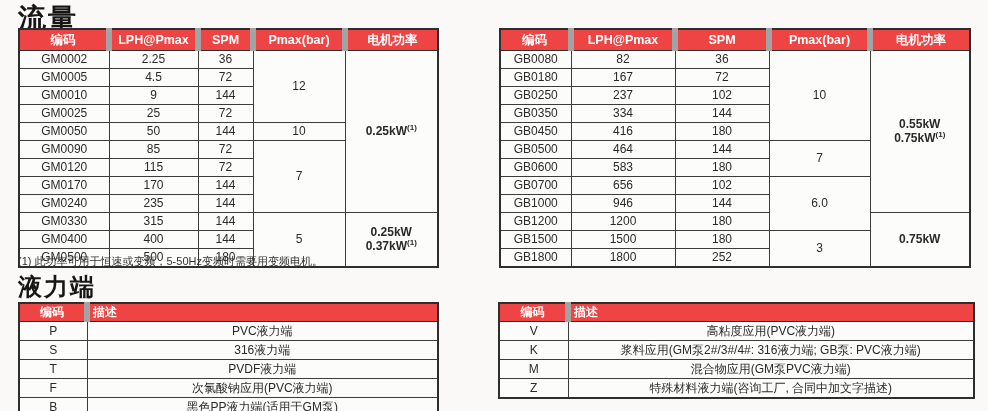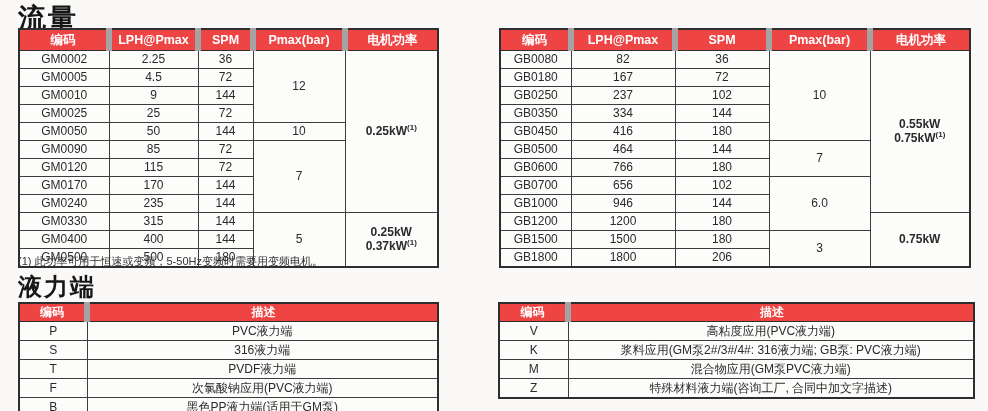--- a/index.html
+++ b/index.html
@@ -20,21 +20,21 @@
     background:#ef4444;color:#fff;font-weight:600;font-size:12.5px;
     padding:0 3px;border:1px solid #2e5fa6;border-bottom:1px solid #2e2e2e;
   }
   .spec th{height:20px;}
   .spec th + th,.endtab th + th{border-left:6px solid #a3a3a3;}
   sup{font-size:8px;vertical-align:super;line-height:0;}
   .pw-line{display:block;font-weight:bold;}
 
   .endtab{border:2px solid #2e2e2e;}
   .endtab th{height:15px;font-size:12px;}
-  .endtab th.h-desc{text-align:center;}
+  .endtab th.h-desc{text-align:left;}
   .endtab td{border:1px solid #3c3c3c;font-size:12px;height:18px;
              padding:0 4px;color:#2a2a2a;}
   .endtab td.c-code{text-align:center;}
   .endtab td.c-desc{text-align:center;}
 
   .footnote{font-size:11px;color:#333;}
 </style>
 </head>
 <body>
 
@@ -181,21 +181,21 @@
       <td>180</td>
     </tr>
     <tr>
       <td>GB0500</td>
       <td>464</td>
       <td>144</td>
       <td rowspan="2">7</td>
     </tr>
     <tr>
       <td>GB0600</td>
-      <td>766</td>
+      <td>583</td>
       <td>180</td>
     </tr>
     <tr>
       <td>GB0700</td>
       <td>656</td>
       <td>102</td>
       <td rowspan="3">6.0</td>
     </tr>
     <tr>
       <td>GB1000</td>
@@ -212,21 +212,21 @@
     </tr>
     <tr>
       <td>GB1500</td>
       <td>1500</td>
       <td>180</td>
       <td rowspan="2">3</td>
     </tr>
     <tr>
       <td>GB1800</td>
       <td>1800</td>
-      <td>206</td>
+      <td>252</td>
     </tr>
   </tbody>
 </table>
 
 <div class="abs footnote" style="left:18px;top:254px;">(1) 此功率可用于恒速或变频，5-50Hz变频时需要用变频电机。</div>
 
 <div class="abs sec-title" style="left:18px;top:271px;font-size:24px;">液力端</div>
 
 <table class="endtab abs" style="left:18px;top:302px;width:419px;">
   <colgroup>

